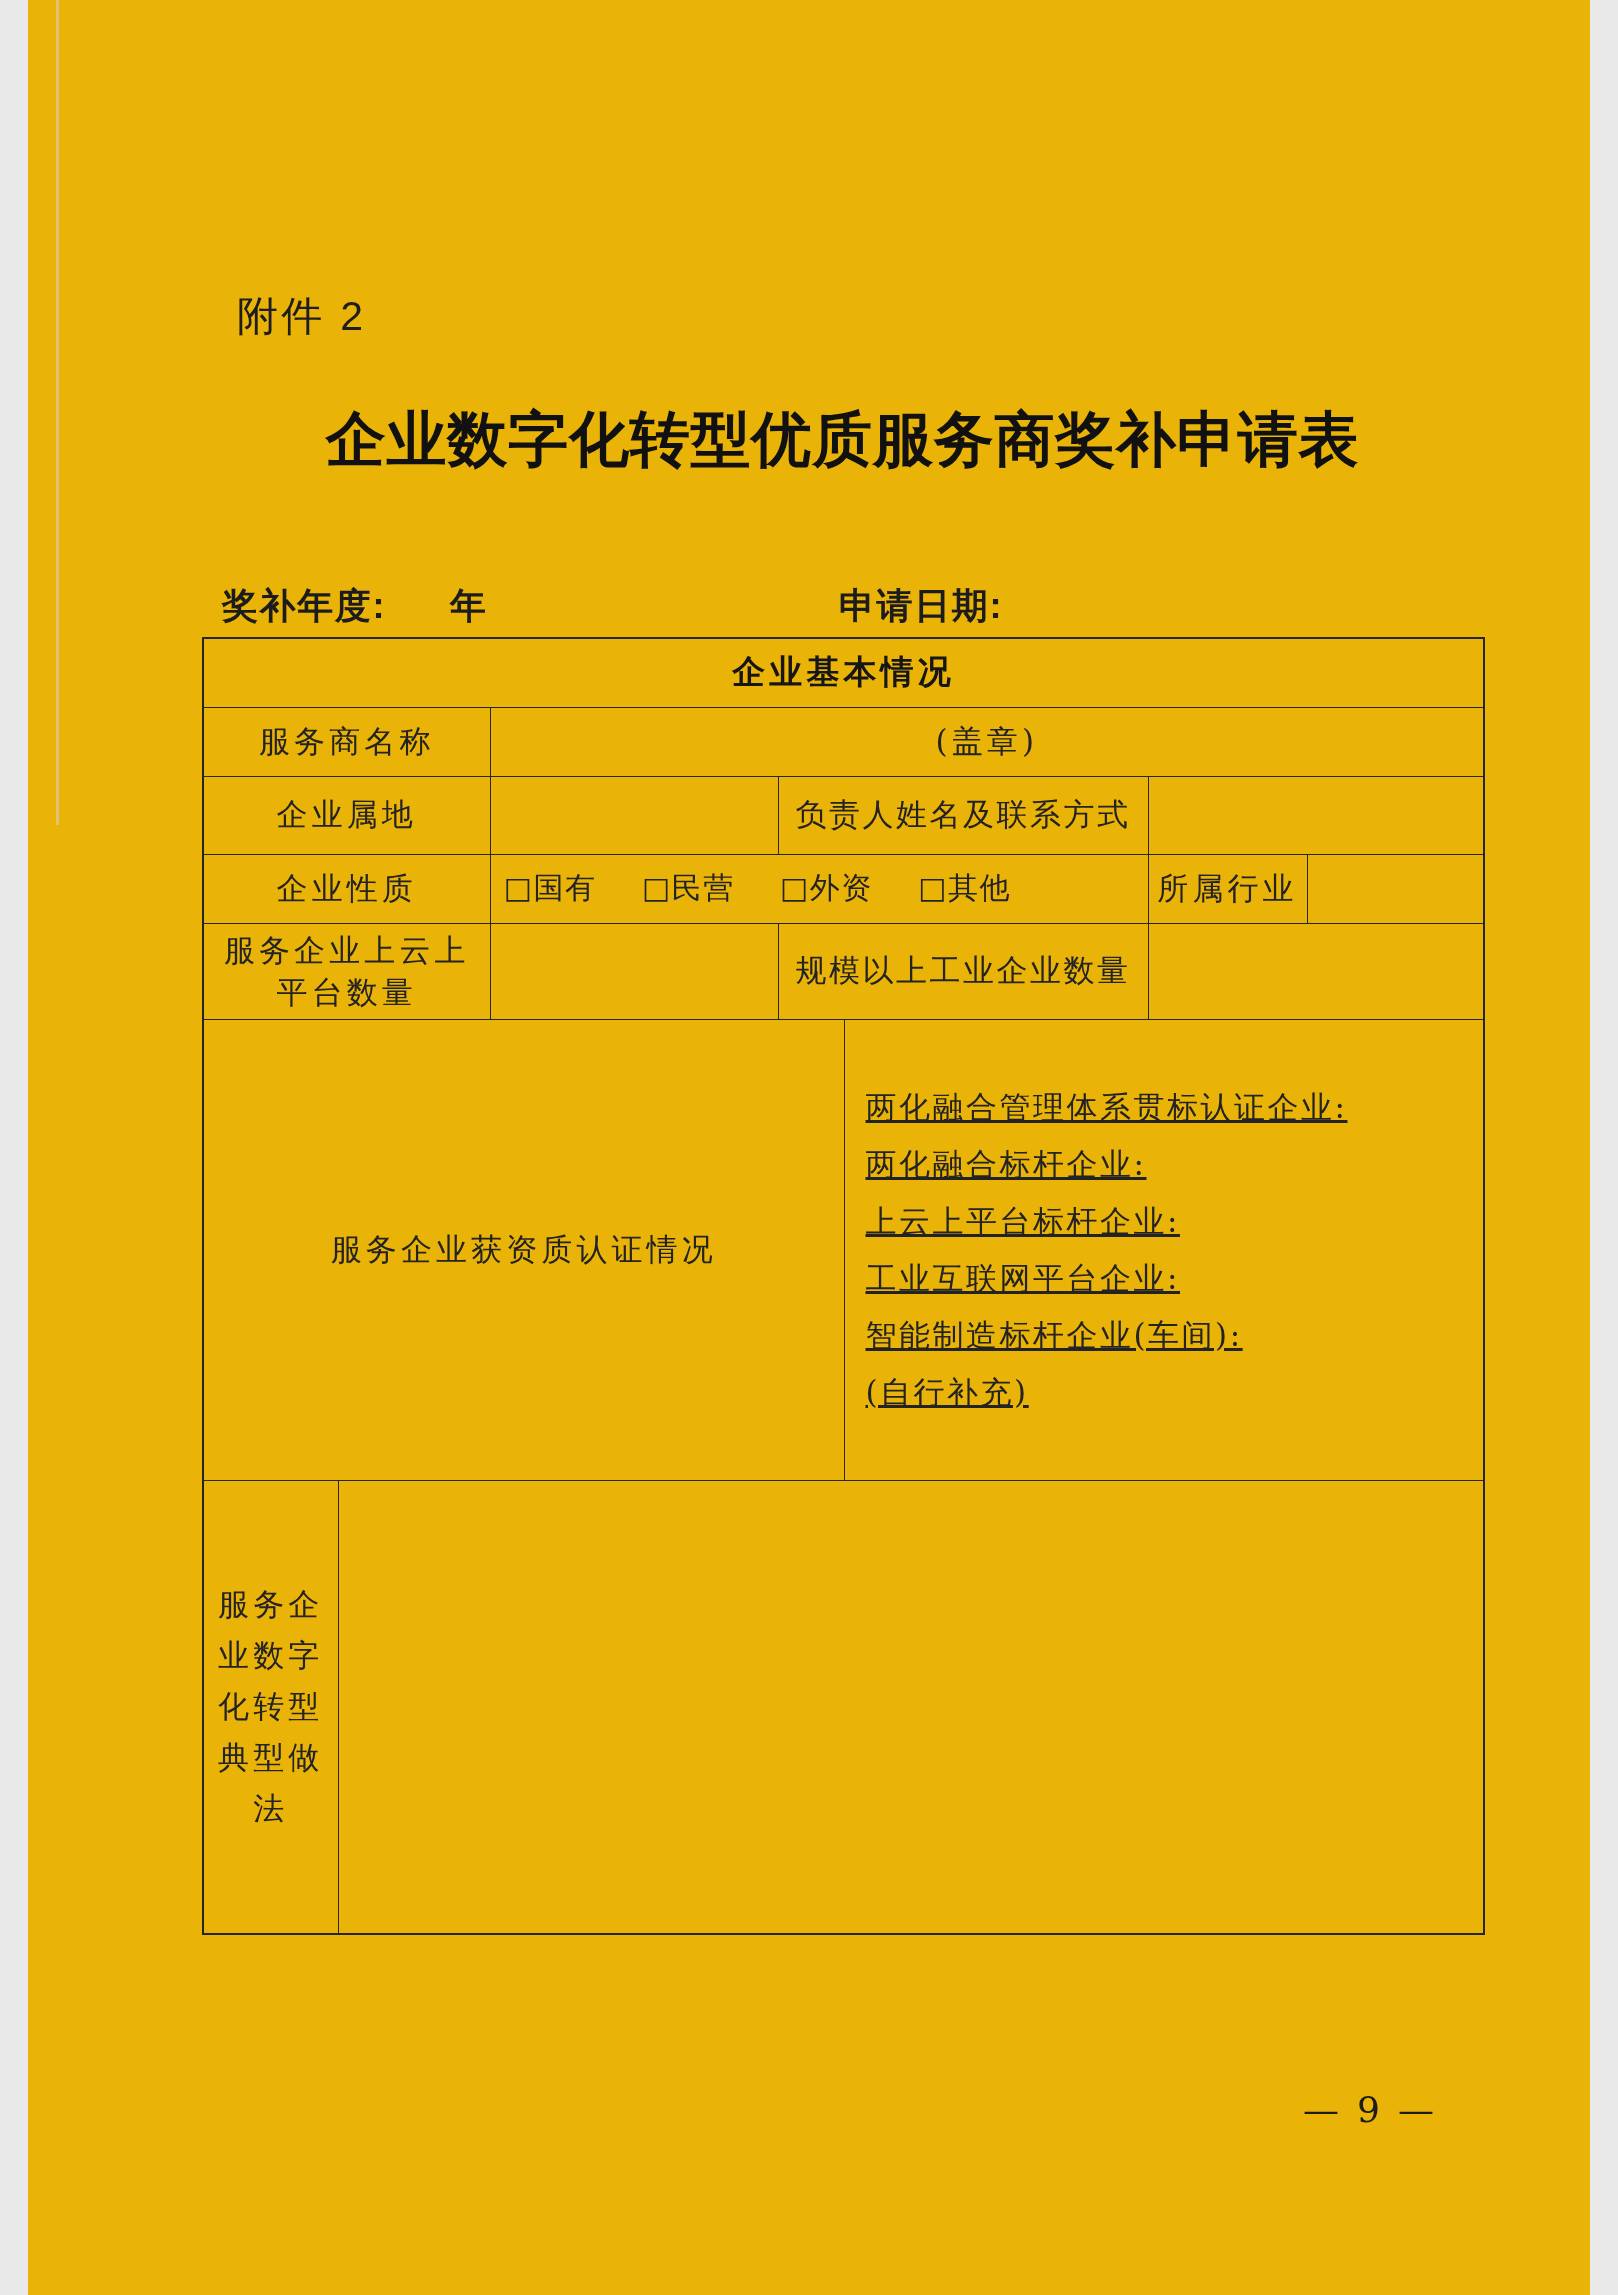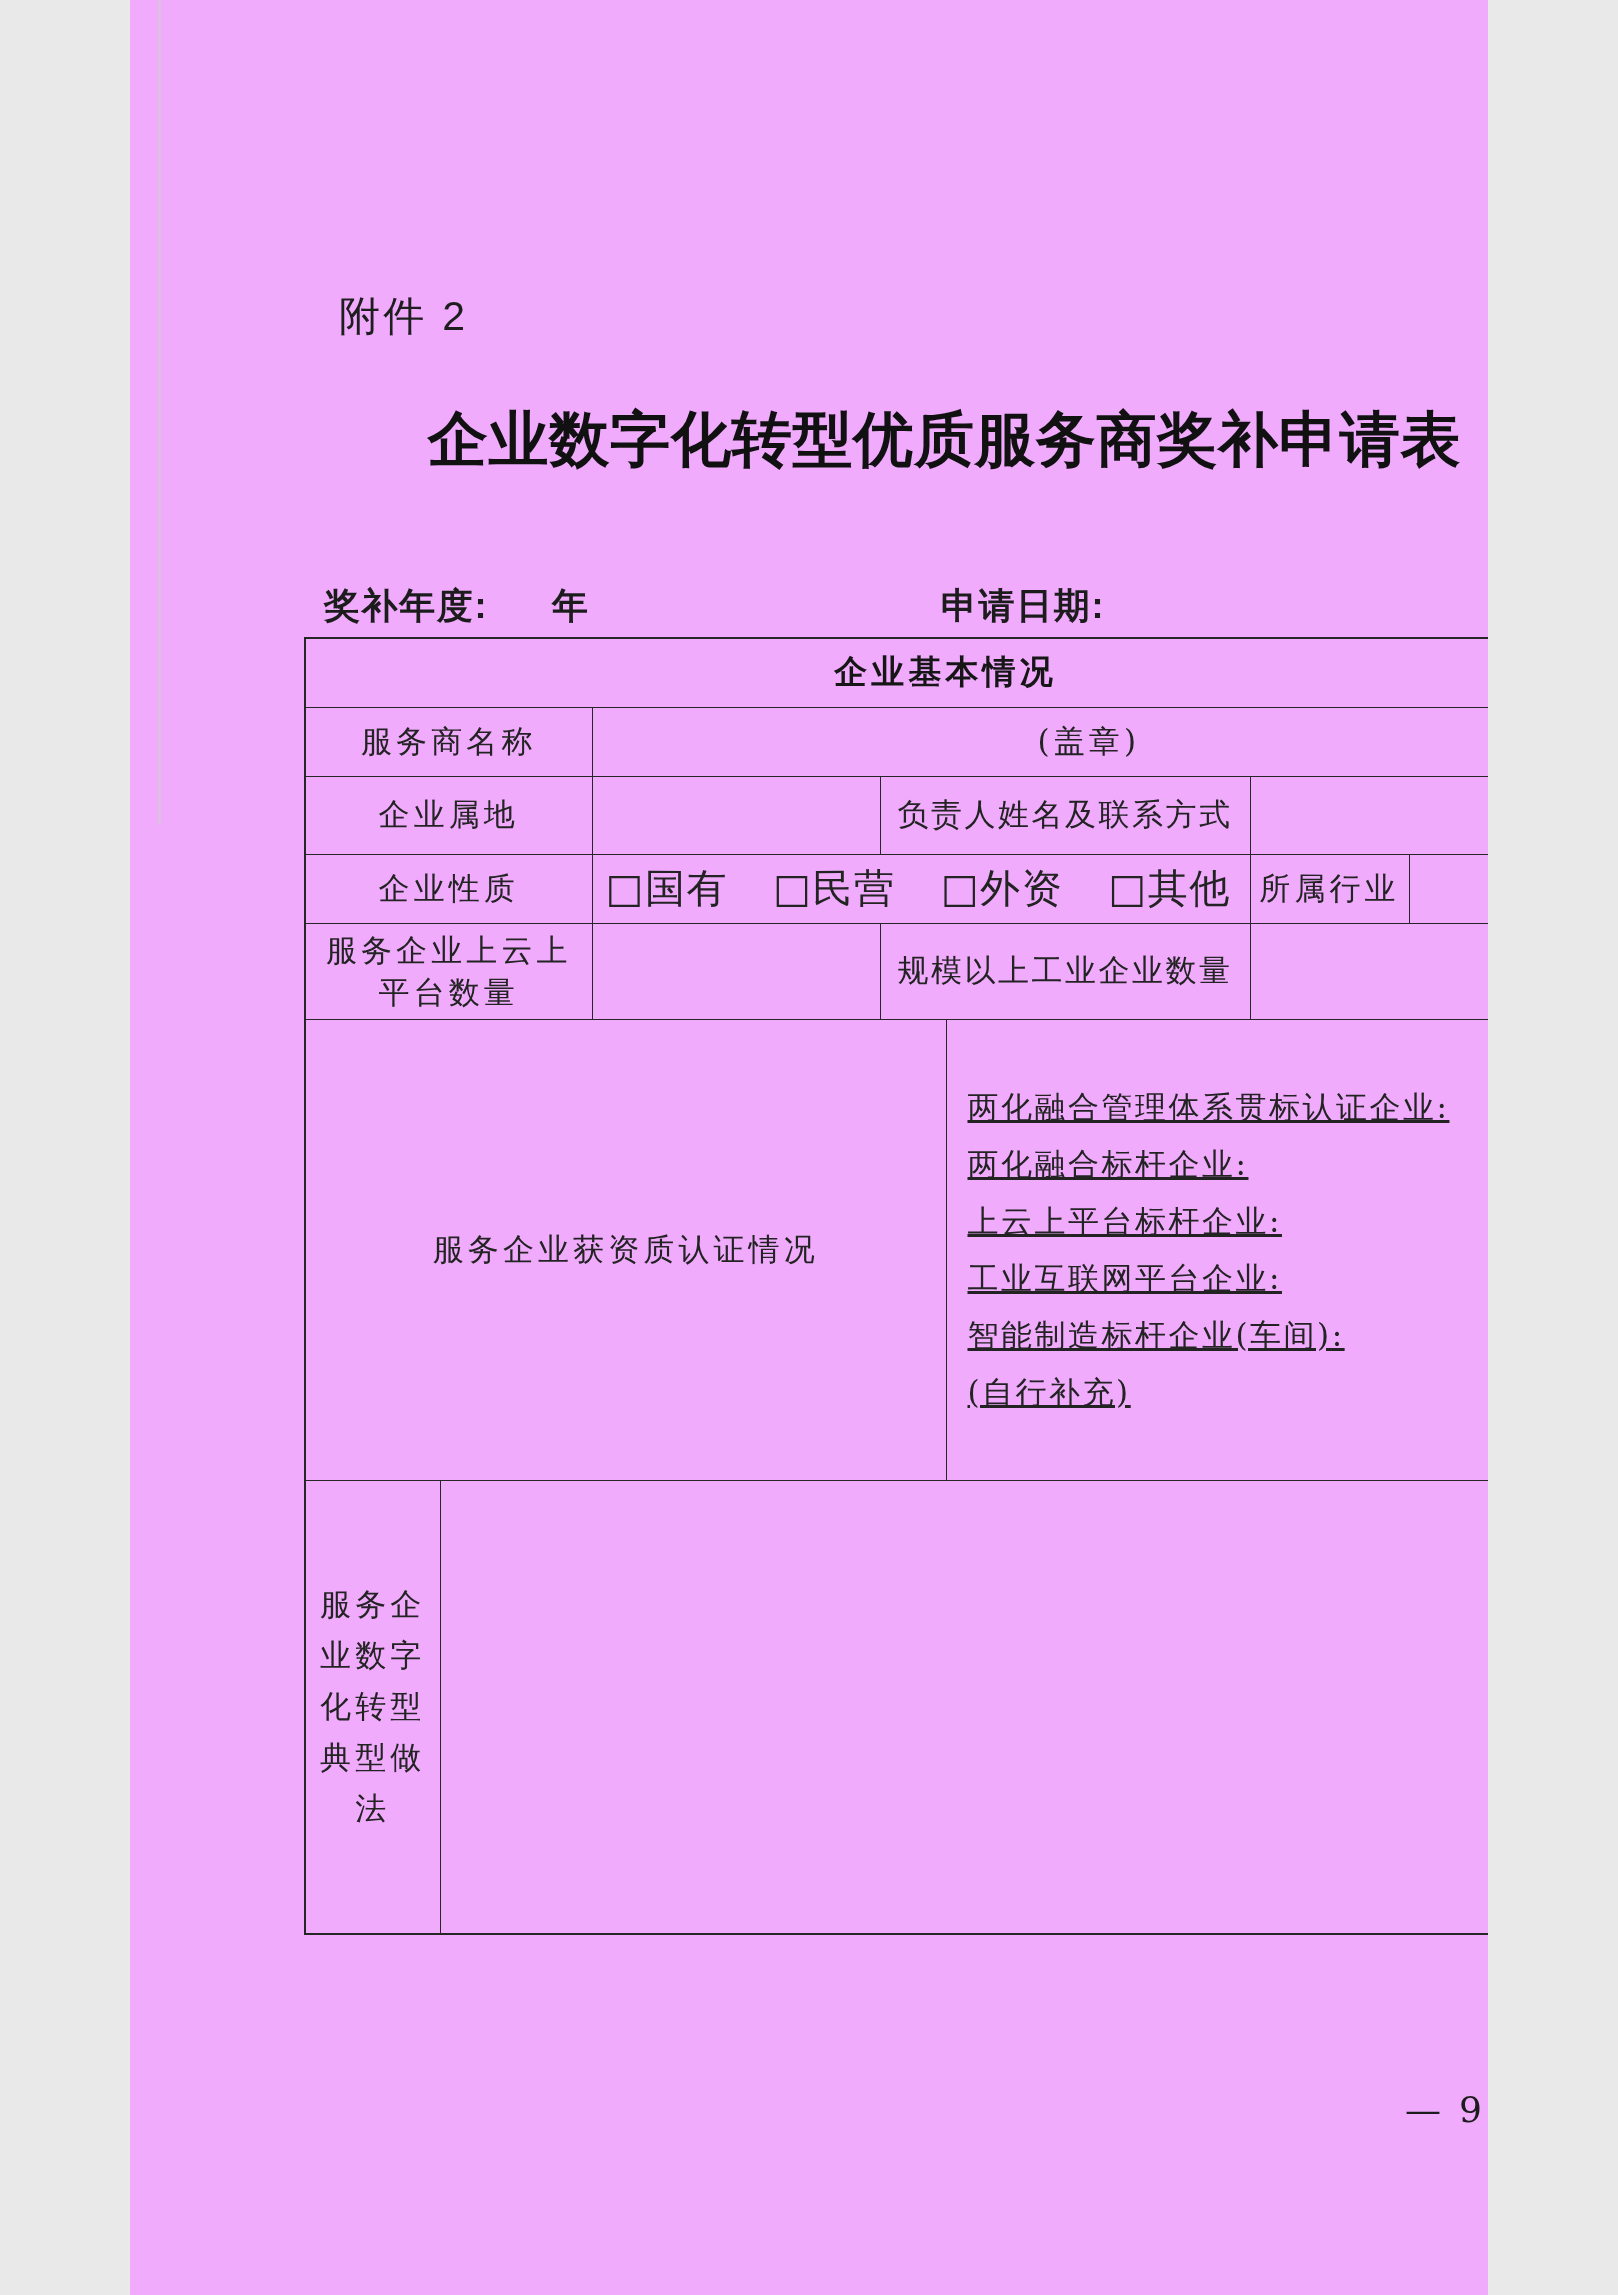--- a/index.html
+++ b/index.html
@@ -1,20 +1,20 @@
 <!DOCTYPE html>
 <html style="font-size:13px"><head>
 <meta charset="utf-8">
 <style>
   html,body { margin:0; padding:0; background:#e9e9e9; }
   .page {
     position:relative;
-    width:1358px; height:2295px;
+    width:1562px; height:2295px;
     margin:0 auto;
-    background:#f0abfc;
+    background:#eab308;
     font-family:"DejaVu Serif", serif;
     color:#222222;
     overflow:hidden;
   }
   .scan-line {
     position:absolute; left:28px; top:0;
     width:2.5px; height:825px;
     background:#cfcfcf; opacity:.55;
   }
   .attachment {
@@ -64,21 +64,21 @@
 
   .section-header {
     font-family:"Liberation Sans", sans-serif;
     font-weight:600; font-size:33px; letter-spacing:3.3px; color:#161616;
   }
   .seal { letter-spacing:2.5px; }
   .opts-cell { text-align:left; }
   .opts {
     display:flex; align-items:flex-start;
     gap:45px; padding-left:13px;
-    letter-spacing:1.6px; font-size:40px;
+    letter-spacing:1.6px; font-size:30px;
   }
   .two-line { line-height:42px; }
   .qual-label { letter-spacing:5.7px; }
   .qual-cell { text-align:left; }
   .qual-lines {
     padding-left:21px;
     line-height:57px; letter-spacing:2.5px;
     text-align:left; font-size:31px;text-decoration:underline;
   }
   .vlabel { line-height:51px; letter-spacing:10.6px; padding-left:10.6px; }

